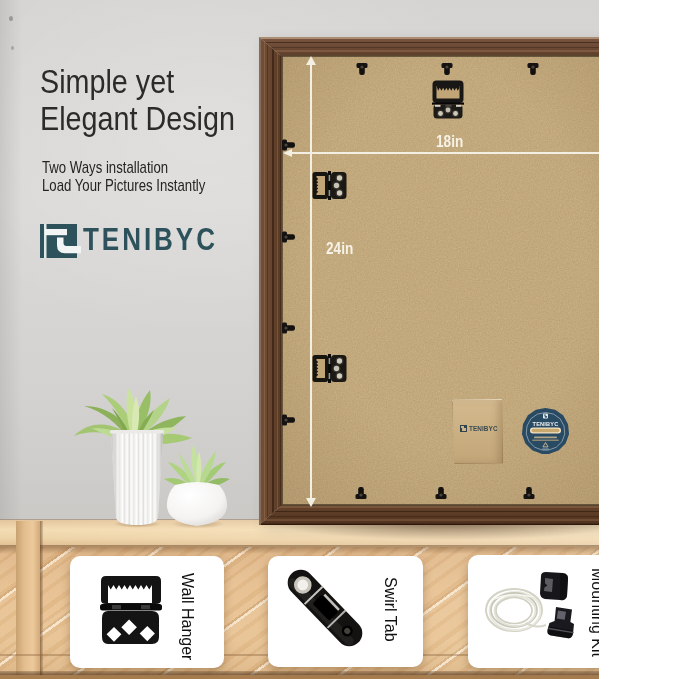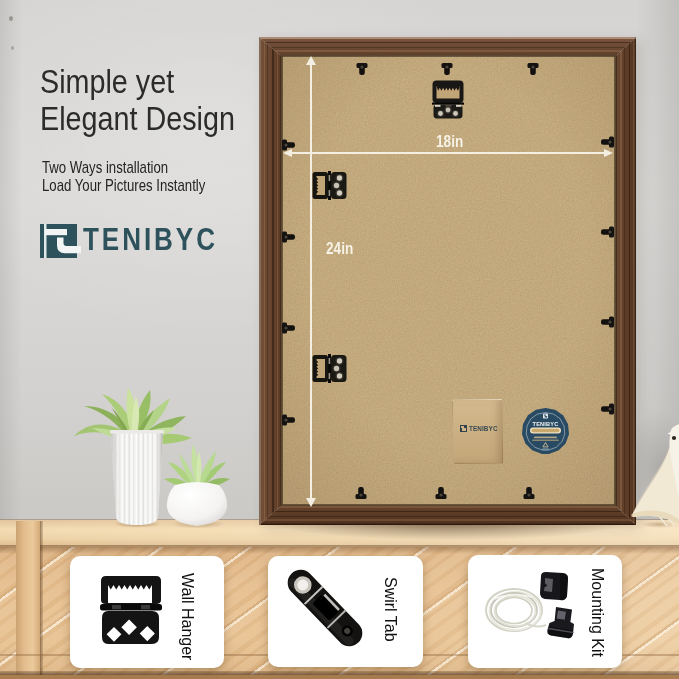--- a/index.html
+++ b/index.html
@@ -1,16 +1,16 @@
 <!DOCTYPE html>
 <html><head>
 <meta charset="utf-8">
 <style>
 html,body{margin:0;padding:0}
-#stage{position:relative;width:679px;height:679px;overflow:hidden;background:#d8d7d5;font-family:"Liberation Sans",sans-serif}
+#stage{position:relative;width:599px;height:679px;overflow:hidden;background:#d8d7d5;font-family:"Liberation Sans",sans-serif}
 .abs{position:absolute}
 </style>
 </head>
 <body>
 <div id="stage">
 
 <div class="abs" style="left:0;top:0;width:679px;height:540px;background:
  radial-gradient(ellipse 420px 300px at 30% 24%, rgba(255,255,255,.20), rgba(255,255,255,0) 70%),
  linear-gradient(180deg,#d5d4d2 0%,#dad9d7 38%,#d3d2d0 72%,#c9c8c5 100%);"></div>
 

